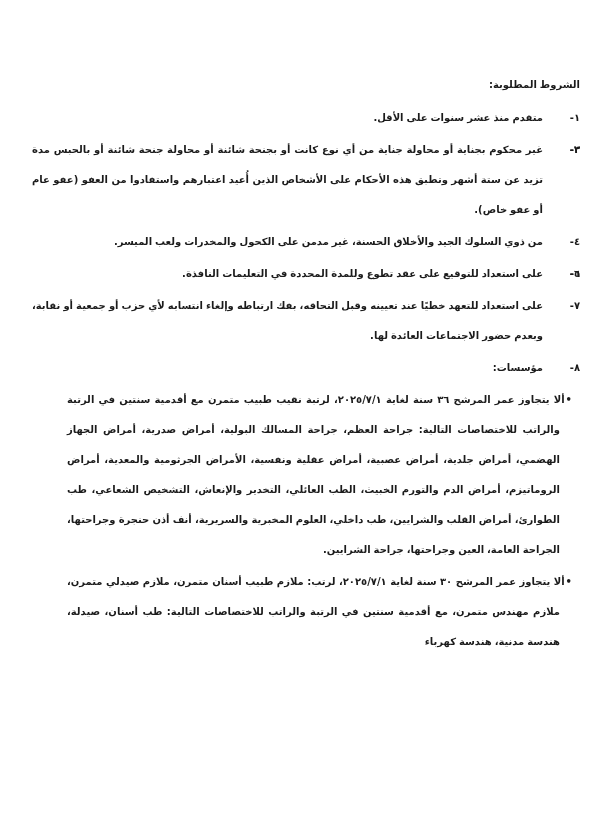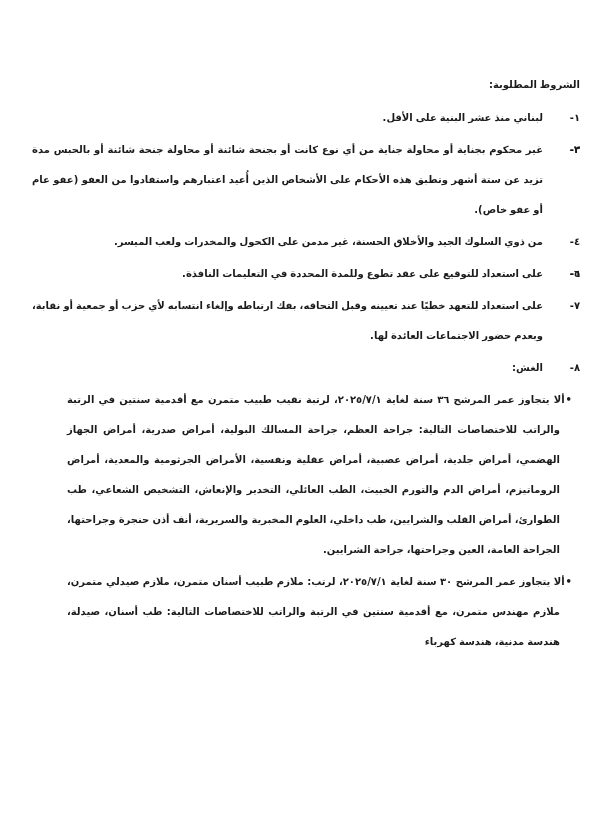--- a/index.html
+++ b/index.html
@@ -59,35 +59,35 @@
 </style>
 </head>
 <body>
 
 <div class="doc">
 
   <div class="title">الشروط المطلوبة:</div>
 
   <div class="nlist">
 
-    <div class="item"><span class="nmark">١-</span><span class="itext">لبناني منذ عشر البنية على الأقل.</span></div>
+    <div class="item"><span class="nmark">١-</span><span class="itext">متقدم منذ عشر سنوات على الأقل.</span></div>
 
     <div class="item"><span class="nmark">٢-</span></div>
 
     <div class="item"><span class="nmark">٣-</span><span class="itext">غير محكوم بجناية أو محاولة جناية من أي نوع كانت أو بجنحة شائنة أو محاولة جنحة شائنة أو بالحبس مدة تزيد عن ستة أشهر وتطبق هذه الأحكام على الأشخاص الذين أُعيد اعتبارهم واستفادوا من العفو (عفو عام أو عفو خاص).</span></div>
 
     <div class="item"><span class="nmark">٤-</span><span class="itext">من ذوي السلوك الجيد والأخلاق الحسنة، غير مدمن على الكحول والمخدرات ولعب الميسر.</span></div>
 
     <div class="item"><span class="nmark">٥-</span></div>
 
     <div class="item"><span class="nmark">٦-</span><span class="itext">على استعداد للتوقيع على عقد تطوع وللمدة المحددة في التعليمات النافذة.</span></div>
 
     <div class="item"><span class="nmark">٧-</span><span class="itext">على استعداد للتعهد خطيًا عند تعيينه وقبل التحاقه، بفك ارتباطه وإلغاء انتسابه لأي حزب أو جمعية أو نقابة، وبعدم حضور الاجتماعات العائدة لها.</span></div>
 
-    <div class="item"><span class="nmark">٨-</span><span class="itext">الغش:</span></div>
+    <div class="item"><span class="nmark">٨-</span><span class="itext">مؤسسات:</span></div>
 
   </div>
 
   <div class="blist">
 
     <div class="bullet"><span class="bmark">•</span><span class="btext">ألا يتجاوز عمر المرشح ٣٦ سنة لغاية ٢٠٢٥/٧/١، لرتبة نقيب طبيب متمرن مع أقدمية سنتين في الرتبة والراتب للاختصاصات التالية: جراحة العظم، جراحة المسالك البولية، أمراض صدرية، أمراض الجهاز الهضمي، أمراض جلدية، أمراض عصبية، أمراض عقلية ونفسية، الأمراض الجرثومية والمعدية، أمراض الروماتيزم، أمراض الدم والتورم الخبيث، الطب العائلي، التخدير والإنعاش، التشخيص الشعاعي، طب الطوارئ، أمراض القلب والشرايين، طب داخلي، العلوم المخبرية والسريرية، أنف أذن حنجرة وجراحتها، الجراحة العامة، العين وجراحتها، جراحة الشرايين.</span></div>
 
 
     <div class="bullet"><span class="bmark">•</span><span class="btext">ألا يتجاوز عمر المرشح ٣٠ سنة لغاية ٢٠٢٥/٧/١، لرتب: ملازم طبيب أسنان متمرن، ملازم صيدلي متمرن، ملازم مهندس متمرن، مع أقدمية سنتين في الرتبة والراتب للاختصاصات التالية: طب أسنان، صيدلة، هندسة مدنية، هندسة كهرباء</span></div>
 

